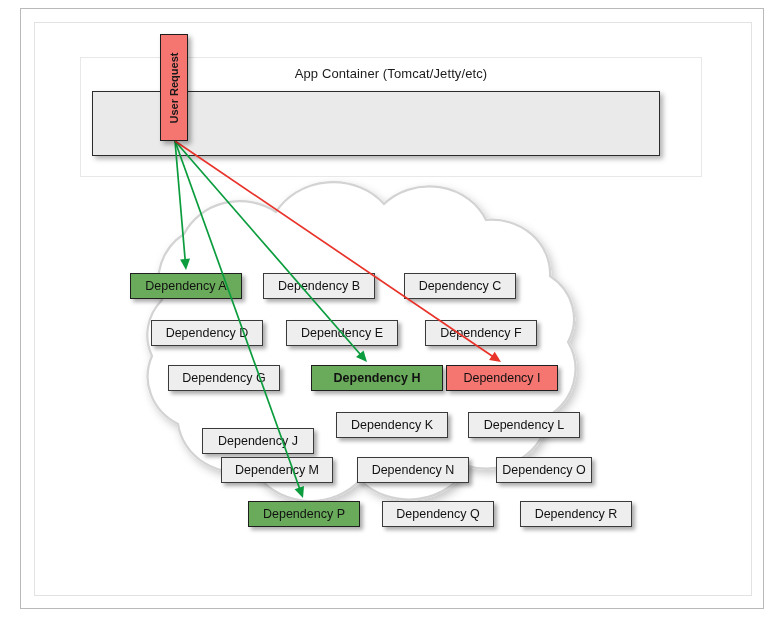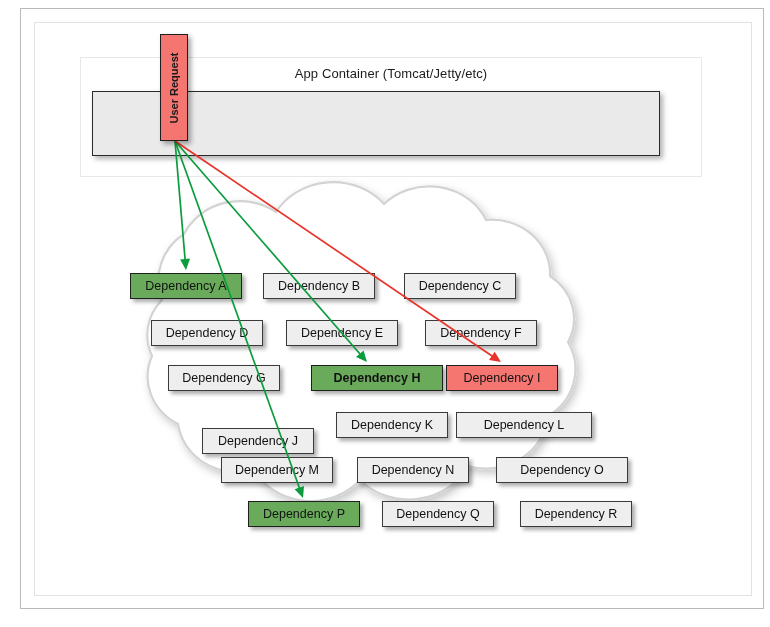--- a/index.html
+++ b/index.html
@@ -192,24 +192,24 @@
       <div class="dep" style="left: 251px; top: 273px; width: 112px;">Dependency B</div>
       <div class="dep" style="left: 392px; top: 273px; width: 112px;">Dependency C</div>
       <div class="dep" style="left: 139px; top: 320px; width: 112px;">Dependency D</div>
       <div class="dep" style="left: 274px; top: 320px; width: 112px;">Dependency E</div>
       <div class="dep" style="left: 413px; top: 320px; width: 112px;">Dependency F</div>
       <div class="dep" style="left: 156px; top: 365px; width: 112px;">Dependency G</div>
       <div class="dep green" style="left: 299px; top: 365px; width: 132px; font-weight: bold;">Dependency H</div>
       <div class="dep red" style="left: 434px; top: 365px; width: 112px;">Dependency I</div>
       <div class="dep" style="left: 190px; top: 428px; width: 112px;">Dependency J</div>
       <div class="dep" style="left: 324px; top: 412px; width: 112px;">Dependency K</div>
-      <div class="dep" style="left: 444px; top: 412px; width: 136px;">Dependency L</div>
+      <div class="dep" style="left: 456px; top: 412px; width: 112px;">Dependency L</div>
       <div class="dep" style="left: 209px; top: 457px; width: 112px;">Dependency M</div>
       <div class="dep" style="left: 345px; top: 457px; width: 112px;">Dependency N</div>
-      <div class="dep" style="left: 484px; top: 457px; width: 132px;">Dependency O</div>
+      <div class="dep" style="left: 484px; top: 457px; width: 96px;">Dependency O</div>
       <div class="dep green" style="left: 236px; top: 501px; width: 112px;">Dependency P</div>
       <div class="dep" style="left: 370px; top: 501px; width: 112px;">Dependency Q</div>
       <div class="dep" style="left: 508px; top: 501px; width: 112px;">Dependency R</div>
     </div>
 
   <div class="arrow-layer">
     <svg id="arrow-svg" width="770" height="627" viewBox="0 0 770 627" xmlns="http://www.w3.org/2000/svg">
         <g>
           <line x1="163" y1="141" x2="173.2353331262875" y2="261.03254302646246" stroke="#0a9c3d" stroke-width="1.7"></line>
           <polygon points="174,270 168.0834866134972,259.4645897399611 178.04732769520558,258.61495988028054" fill="#0a9c3d"></polygon>

